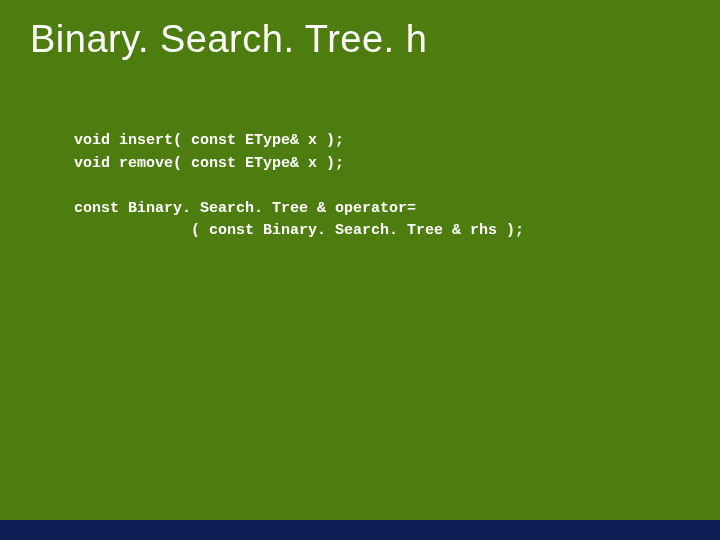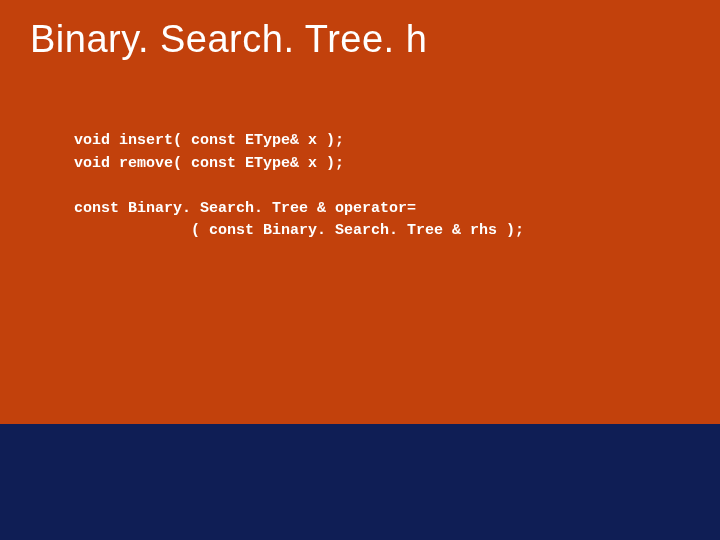--- a/index.html
+++ b/index.html
@@ -5,22 +5,22 @@
   html, body {
     margin: 0;
     padding: 0;
     width: 720px;
     height: 540px;
     background: #0f1e55;
     overflow: hidden;
   }
   .slide {
     width: 720px;
-    height: 424px;
-    background: #c2410c;
+    height: 520px;
+    background: #4d7c0f;
     position: relative;
     box-sizing: border-box;
   }
   .title {
     position: absolute;
     top: 18px;
     left: 30px;
     color: #ffffff;
     font-family: Arial, Helvetica, sans-serif;
     font-size: 38px;

